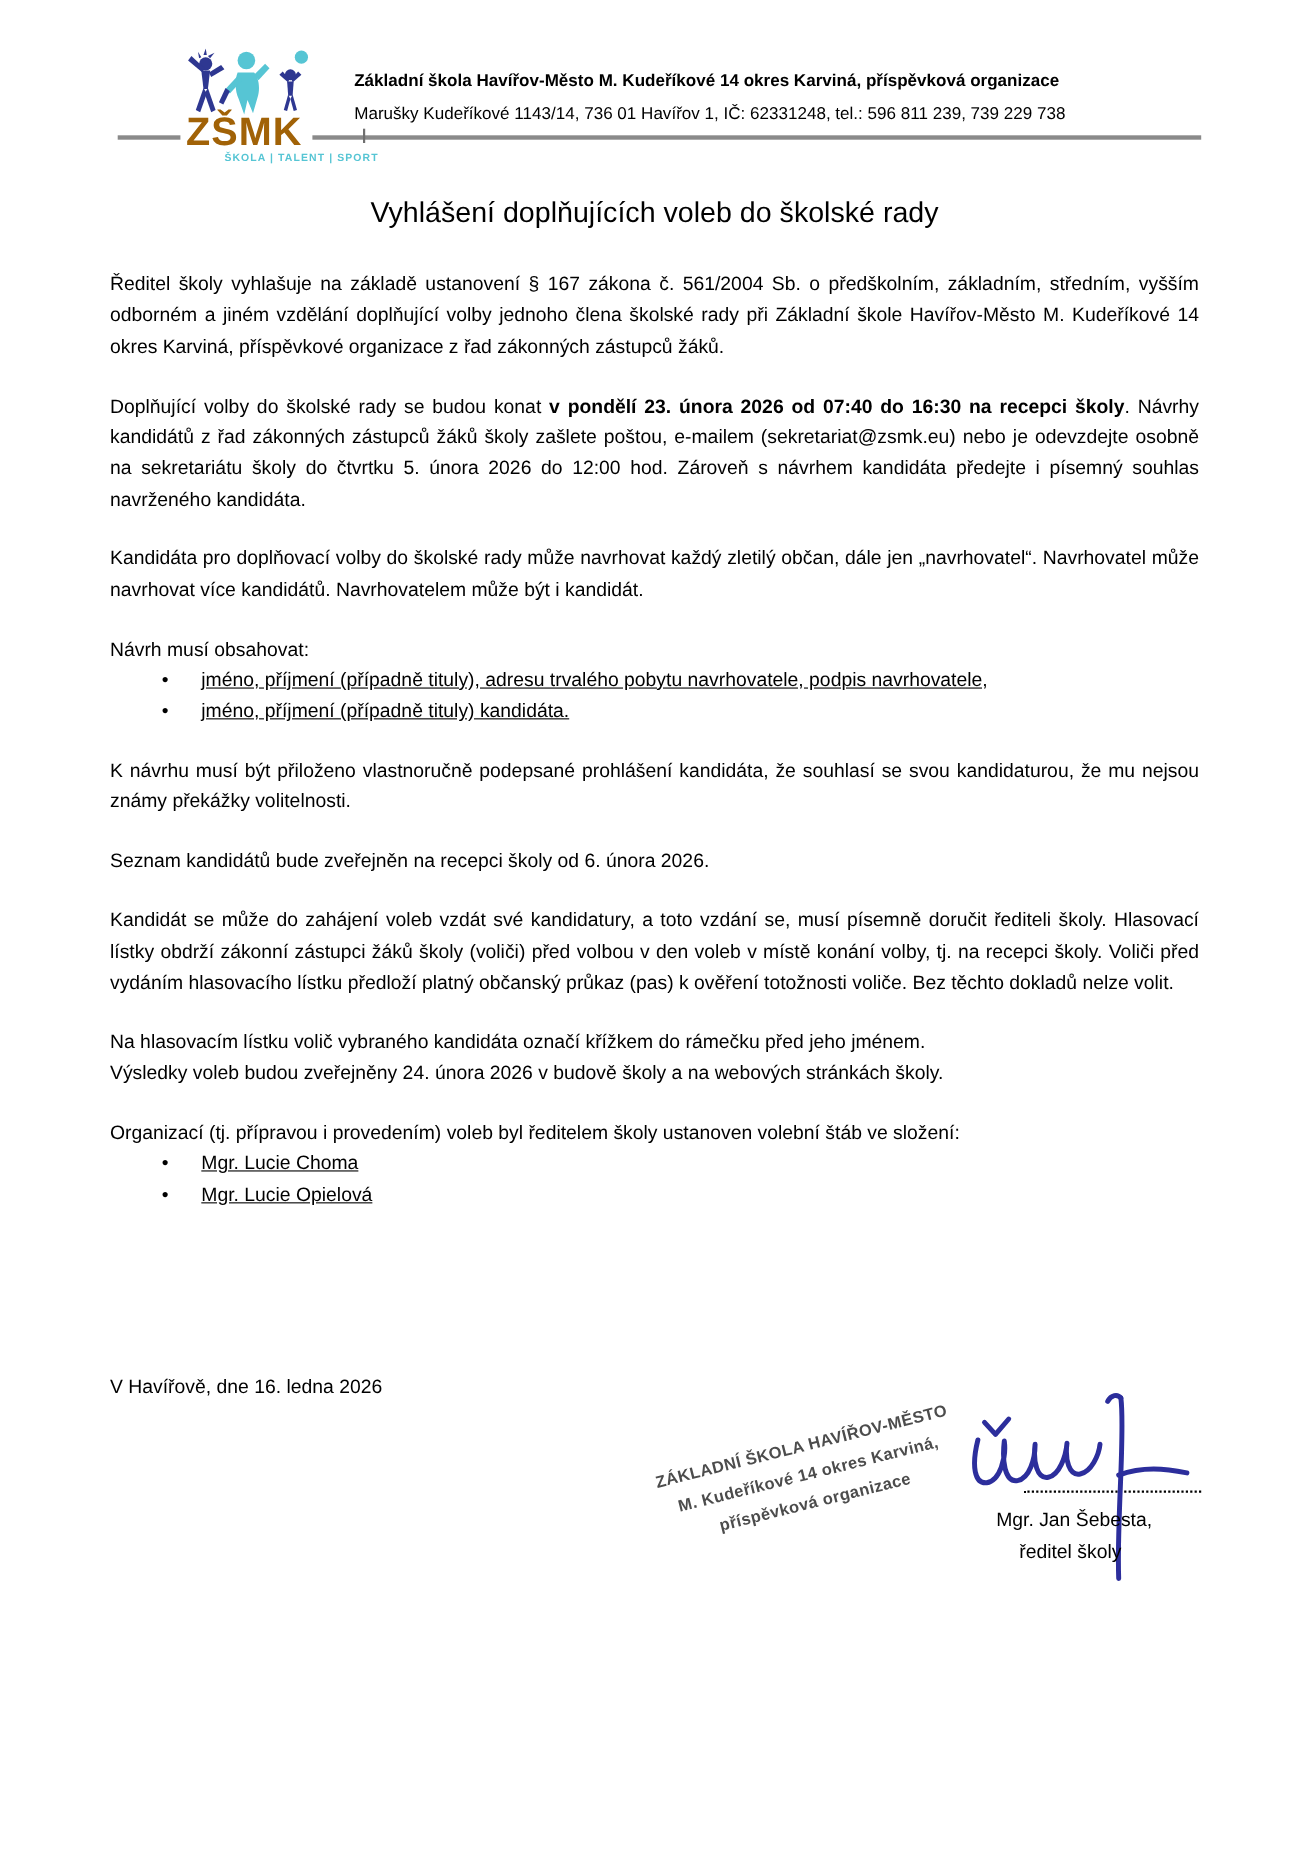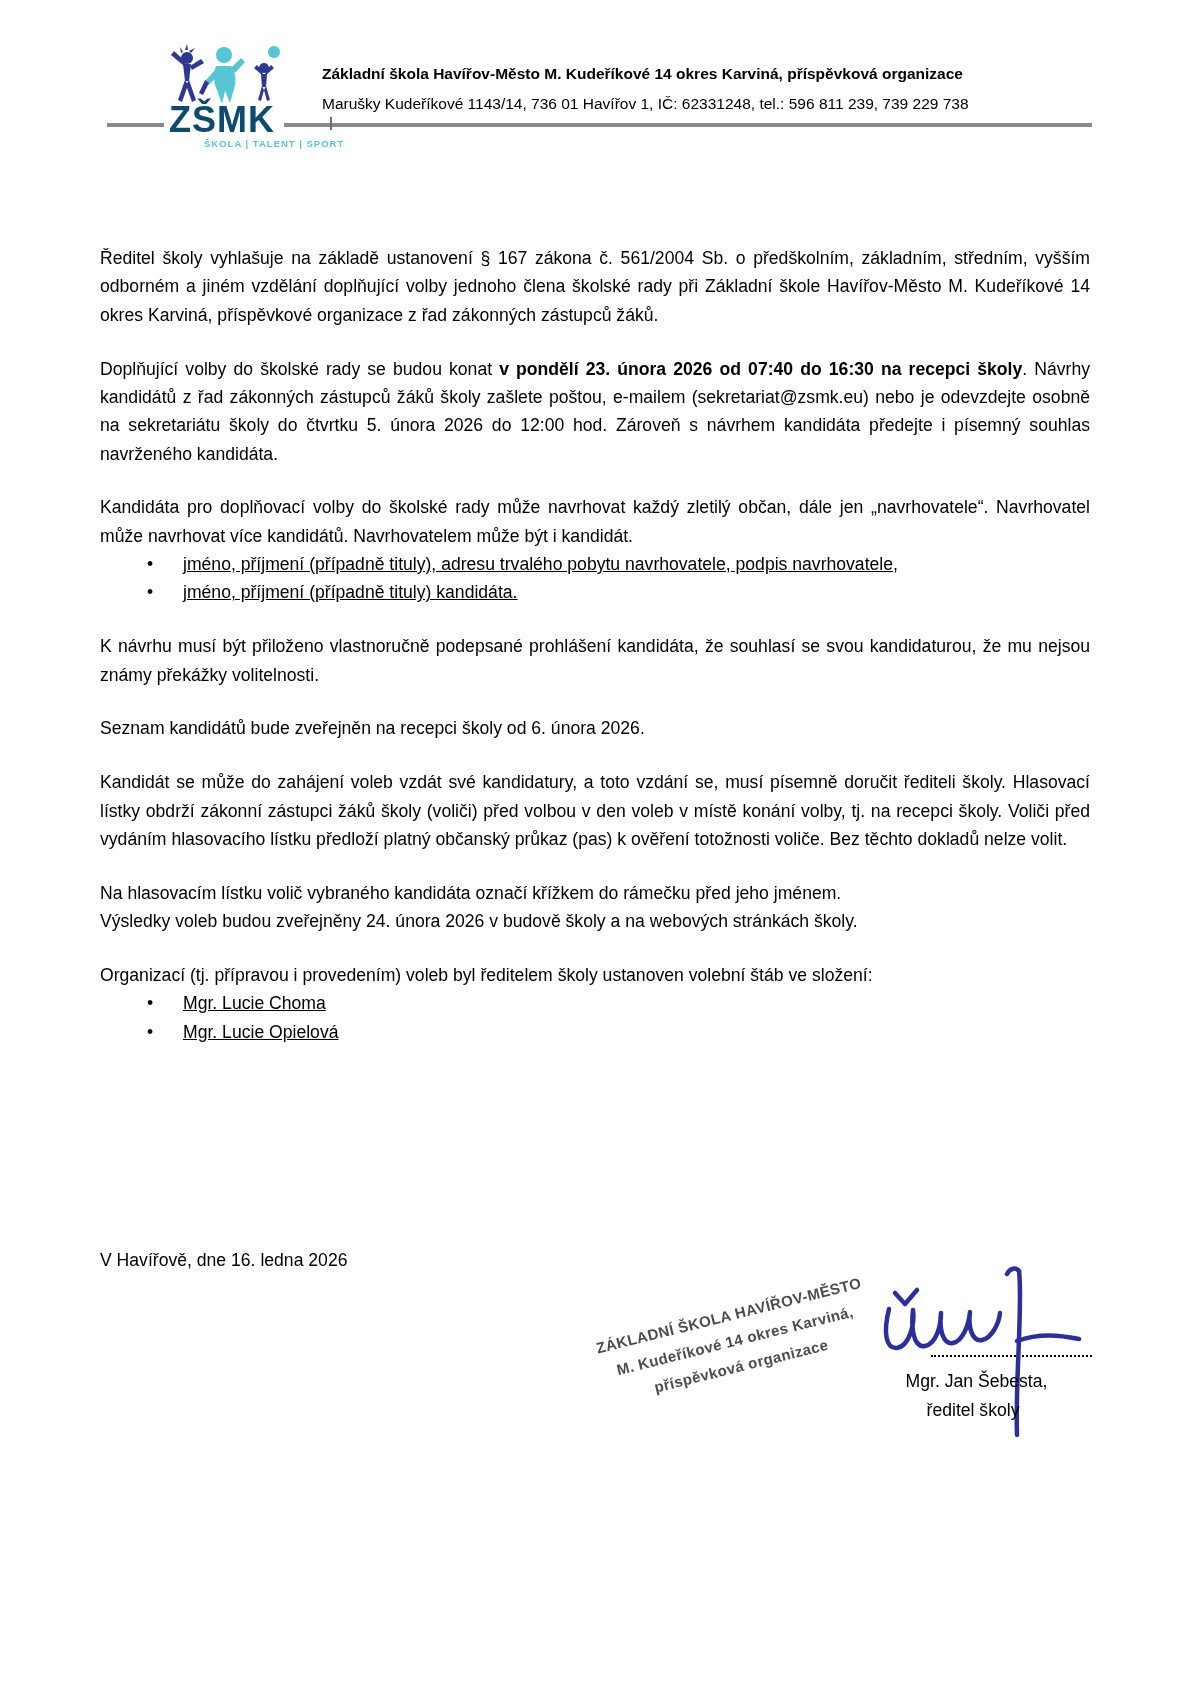--- a/index.html
+++ b/index.html
@@ -4,21 +4,21 @@
 <style>
   html,body{margin:0;padding:0;background:#e8e8e8;}
   .page{
     position:relative;width:1190px;height:1683px;background:#ffffff;
     font-family:"Liberation Sans","DejaVu Sans",sans-serif;color:#000;
     overflow:hidden;margin:0 auto;
   }
   
   .logo{position:absolute;left:156px;top:44px;width:132px;text-align:center;}
   .logo svg{display:block;margin:0 auto;}
-  .logo-acronym{font-size:36px;font-weight:800;letter-spacing:1px;color:#0c4a6e;line-height:30px;margin-top:-1px;}
+  .logo-acronym{font-size:36px;font-weight:800;letter-spacing:1px;color:#a16207;line-height:30px;margin-top:-1px;}
   .logo-tagline{font-size:9.5px;font-weight:700;letter-spacing:1px;color:#56c5d4;margin-top:3px;white-space:nowrap;margin-left:48px;}
   .header-text{position:absolute;left:322px;top:59px;width:700px;line-height:29.5px;font-size:15.5px;}
   .org-line{font-weight:700;}
   .rule{position:absolute;top:123px;height:4px;background:#8a8a8a;}
   .rule-left{left:107px;width:57px;}
   .rule-right{left:284px;width:808px;}
   .rule-tick{position:absolute;left:330px;top:117px;width:2px;height:13px;background:#6f6f6f;}
   
   .title{position:absolute;left:0;top:177px;width:100%;text-align:center;margin:0;
          font-size:26px;font-weight:400;line-height:32px;}
@@ -89,28 +89,30 @@
 
   <div class="header-text">
     <div class="org-line">Základní škola Havířov-Město M. Kudeříkové 14 okres Karviná, příspěvková organizace</div>
     <div class="addr-line">Marušky Kudeříkové 1143/14, 736 01 Havířov 1, IČ: 62331248, tel.: 596 811 239, 739 229 738</div>
   </div>
 
   <div class="rule rule-left"></div>
   <div class="rule rule-right"></div>
   <div class="rule-tick"></div>
 
+  <h1 class="title">Vyhlášení doplňujících voleb do školské rady</h1>
 
   <main class="body">
     <p class="just">Ředitel školy vyhlašuje na základě ustanovení § 167 zákona č. 561/2004 Sb. o předškolním, základním, středním, vyšším odborném a jiném vzdělání doplňující volby jednoho člena školské rady při Základní škole Havířov-Město M. Kudeříkové 14 okres Karviná, příspěvkové organizace z řad zákonných zástupců žáků.</p>
 
     <p class="just"><span>Doplňující volby do školské rady se budou konat </span><strong>v pondělí 23. února 2026 od 07:40 do 16:30 na recepci školy</strong><span>. Návrhy kandidátů z řad zákonných zástupců žáků školy zašlete poštou, e-mailem (sekretariat@zsmk.eu) nebo je odevzdejte osobně na sekretariátu školy do čtvrtku 5. února 2026 do 12:00 hod. Zároveň s návrhem kandidáta předejte i písemný souhlas navrženého kandidáta.</span></p>
 
-    <p class="just">Kandidáta pro doplňovací volby do školské rady může navrhovat každý zletilý občan, dále jen „navrhovatele“. Navrhovatel může navrhovat více kandidátů. Navrhovatelem může být i kandidát.</p>
+    <p class="just">Kandidáta pro doplňovací volby do školské rady může navrhovat každý zletilý občan, dále jen „navrhovatel“. Navrhovatel může navrhovat více kandidátů. Navrhovatelem může být i kandidát.</p>
 
+    <p>Návrh musí obsahovat:</p>
     <ul>
       <li><span>jméno, příjmení (případně tituly), adresu trvalého pobytu navrhovatele, podpis navrhovatele,</span></li>
       <li><span>jméno, příjmení (případně tituly) kandidáta.</span></li>
     </ul>
 
     <p class="just">K návrhu musí být přiloženo vlastnoručně podepsané prohlášení kandidáta, že souhlasí se svou kandidaturou, že mu nejsou známy překážky volitelnosti.</p>
 
     <p>Seznam kandidátů bude zveřejněn na recepci školy od 6. února 2026.</p>
 
     <p class="just">Kandidát se může do zahájení voleb vzdát své kandidatury, a toto vzdání se, musí písemně doručit řediteli školy. Hlasovací lístky obdrží zákonní zástupci žáků školy (voliči) před volbou v den voleb v místě konání volby, tj. na recepci školy. Voliči před vydáním hlasovacího lístku předloží platný občanský průkaz (pas) k ověření totožnosti voliče. Bez těchto dokladů nelze volit.</p>

